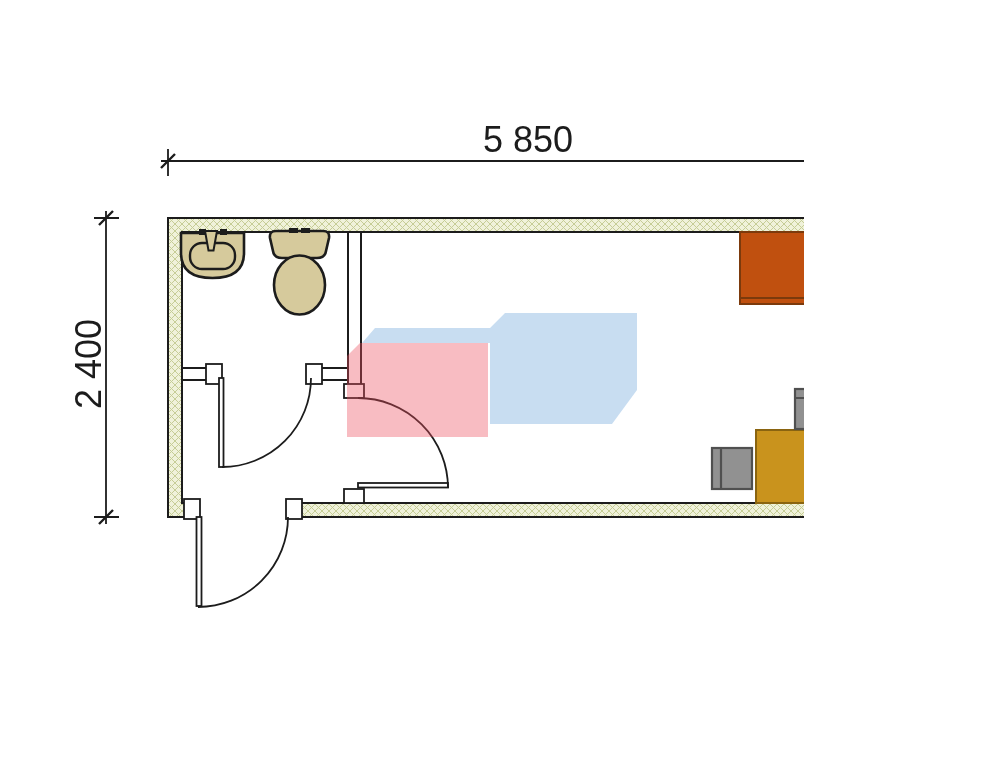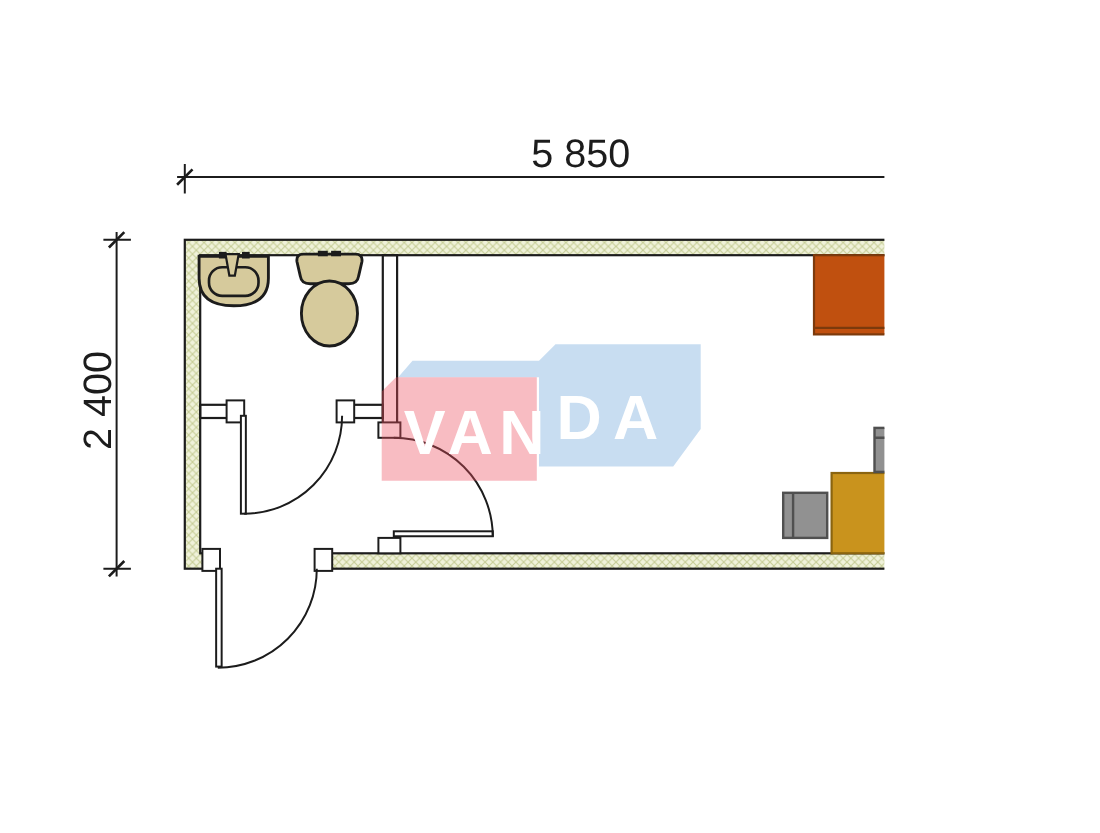--- a/index.html
+++ b/index.html
@@ -145,16 +145,14 @@
 
     <g>
       <polygon points="375,328 490,328 505,313 637,313 637,390 612,424 490,424 490,343 362,343" fill="rgba(125,175,221,0.42)"></polygon>
       <polygon points="360,343 488,343 488,437 347,437 347,356" fill="rgba(236,80,95,0.38)"></polygon>
     </g>
   </svg>
 
   <div class="dim-label top">5 850</div>
   <div class="dim-label left">2 400</div>
 
-  <div class="wm-text left">VAN</div>
-  <div class="wm-text right">DA</div>
 
 </div>
 
 </body></html>

